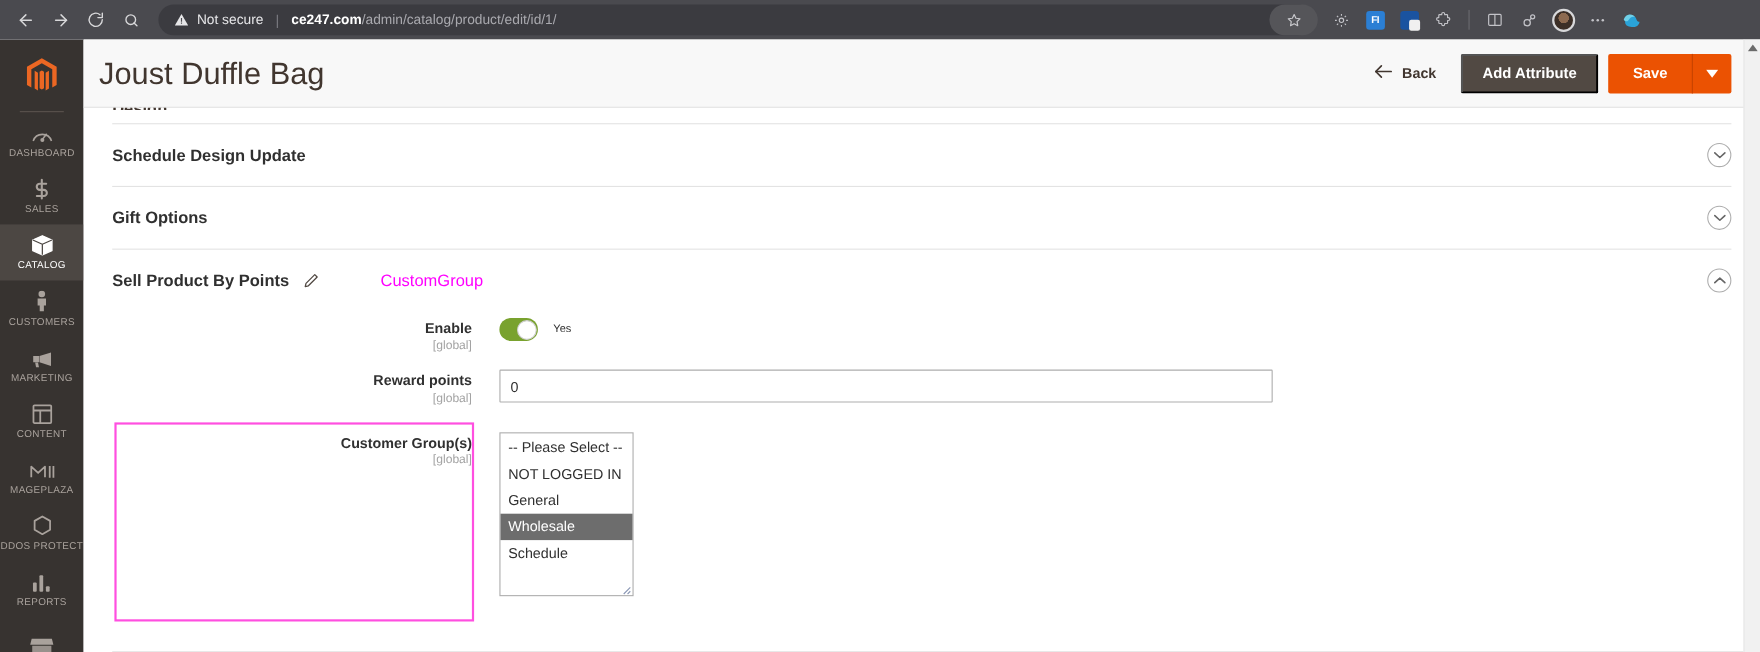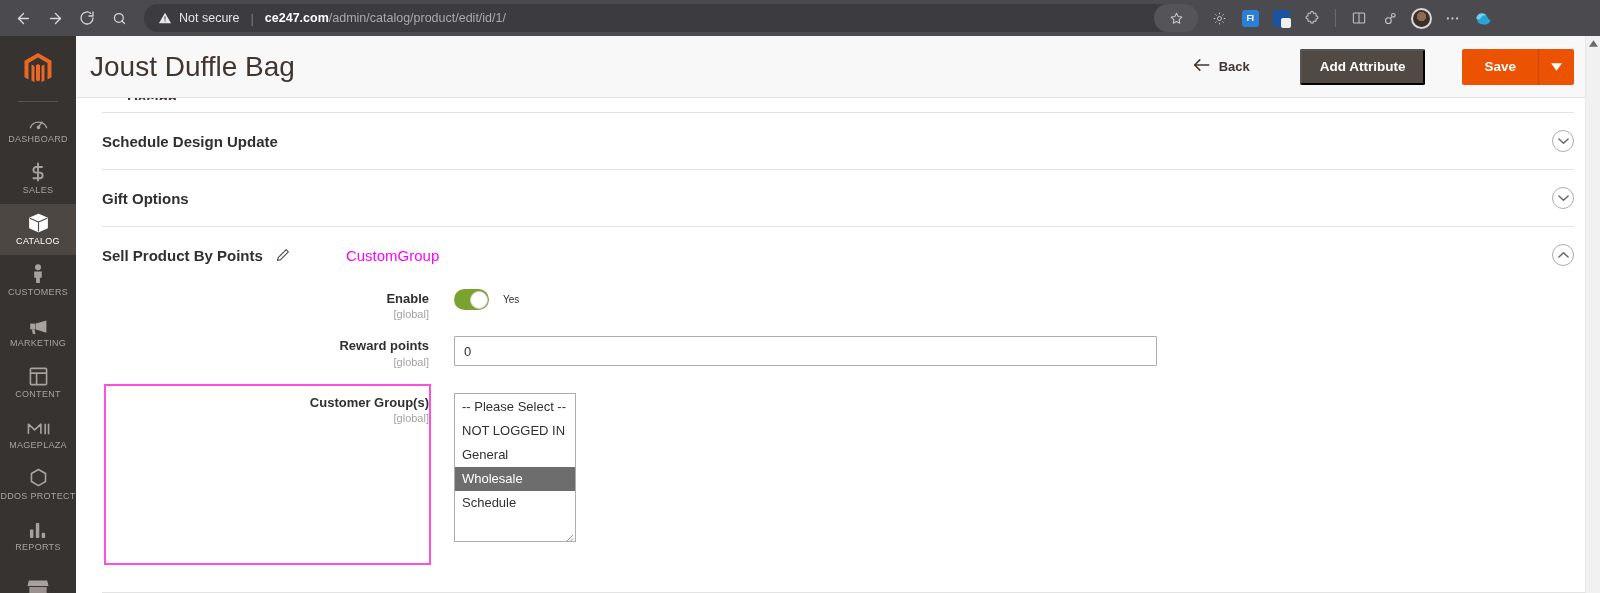--- a/index.html
+++ b/index.html
@@ -88,33 +88,33 @@
   }
   .page-title { font-size:28px; color:#41362f; font-weight:normal; }
   .hdr-spacer { flex:1 1 auto; }
   .back-btn {
     display:flex; align-items:center; gap:9px; color:#41362f;
     font-size:13px; font-weight:bold; margin-right:22px;
   }
   .btn {
     border-radius:2px; font-size:13.5px; font-weight:bold;
     display:flex; align-items:center; justify-content:center;
-    height:36px; font-family:"Liberation Sans", sans-serif;margin-left:28px;
+    height:36px; font-family:"Liberation Sans", sans-serif;
   }
   .btn-secondary { background:#514943; color:#ffffff; padding:0 18px; }
   .btn-save { background:#eb5202; color:#ffffff; display:flex; }
   .btn-save .lbl { padding:0 22px; height:36px; display:flex; align-items:center; }
   .btn-save .caret {
     width:36px; height:36px; display:flex; align-items:center; justify-content:center;
     border-left:1px solid #c74301;
   }
 
   .sections { flex:1 1 auto; padding:0 26px 0 26px; overflow:hidden; position:relative; }
 
-  .sec-partial { height:14px; position:relative;margin-left:25px; }
+  .sec-partial { height:14px; position:relative; }
   .sec-partial .descender {
     position:absolute; left:0; top:-6px; font-size:15px; color:#41362f;
     font-weight:bold; overflow:hidden; height:8px; line-height:15px;
   }
 
   .sec {
     border-top:1px solid #e3e3e3;
     display:flex; align-items:center; padding:17px 0;
     position:relative;
   }

